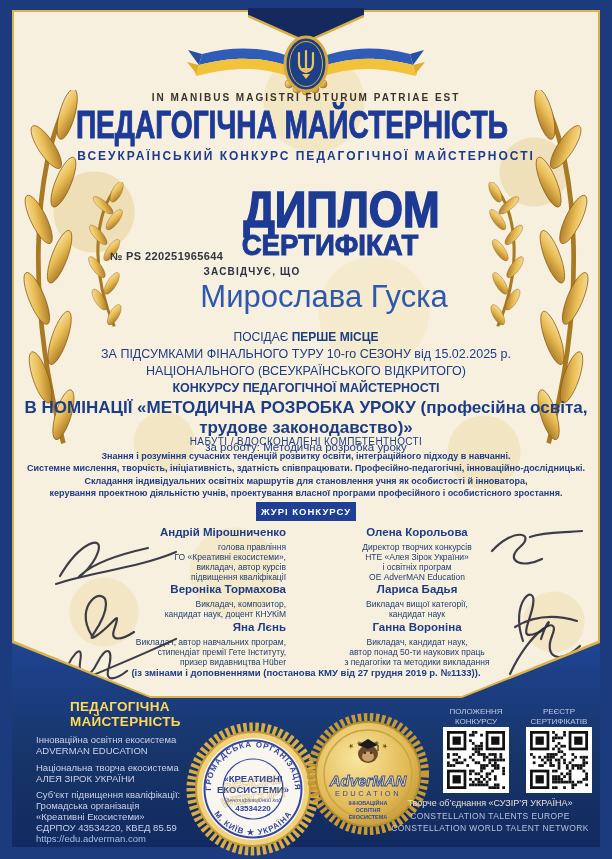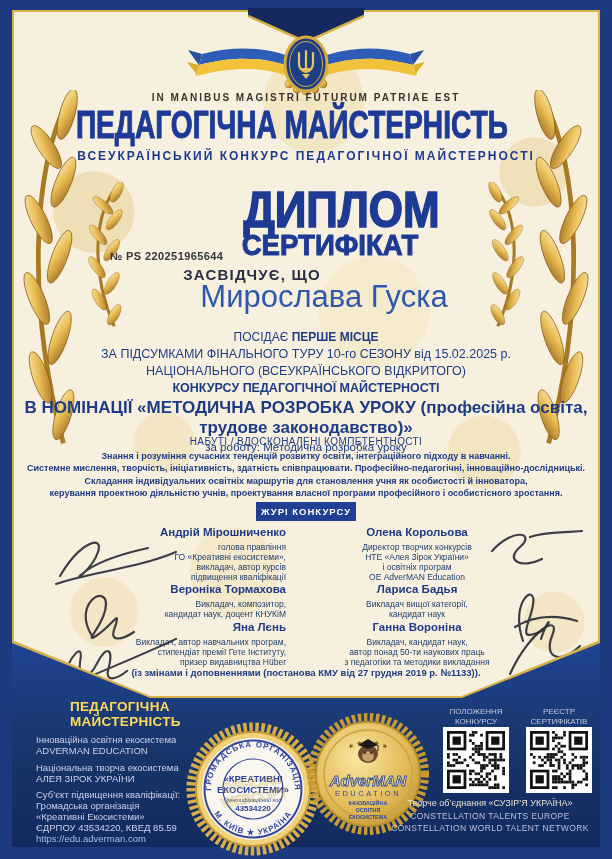--- a/index.html
+++ b/index.html
@@ -26,21 +26,21 @@
   .program-title span{display:inline-block;transform:scaleX(.74);transform-origin:center;}
   .program-subtitle{left:0;width:612px;top:149px;font-size:12px;font-weight:700;letter-spacing:2px;color:#1d3b8e;}
 
   .doc-title{left:36px;width:612px;top:181px;font-size:50px;font-weight:700;color:#1d3a94;
     -webkit-text-stroke:1.6px #1d3a94;white-space:nowrap;}
   .doc-title span{display:inline-block;transform:scaleX(.88);transform-origin:center;}
   .doc-subtitle{left:50px;width:560px;top:228px;font-size:30px;font-weight:700;color:#1d3a94;
     -webkit-text-stroke:1px #1d3a94;white-space:nowrap;}
   .doc-subtitle span{display:inline-block;transform:scaleX(.92);transform-origin:center;}
   .doc-number{left:110px;top:250px;font-size:11px;font-weight:700;color:#34353d;letter-spacing:.4px;}
-  .certifies{left:0;width:504px;top:266px;font-size:15px;font-weight:700;letter-spacing:1.2px;color:#2a2f42;}
+  .certifies{left:0;width:504px;top:266px;font-size:10px;font-weight:700;letter-spacing:1.2px;color:#2a2f42;}
   .recipient{left:18px;width:612px;top:279px;font-size:31px;color:#2d58ad;}
 
   .award{left:16px;width:580px;top:330px;color:#1d3c86;}
   .award div{margin-bottom:3px;}
   .aw1{font-size:12px;}
   .aw1 .bold,.bold{font-weight:700;}
   .aw2,.aw3{font-size:12.5px;}
   .aw4{font-size:12.5px;font-weight:700;}
   .aw5{font-size:17px;font-weight:700;}
   .aw6{font-size:11.5px;}

